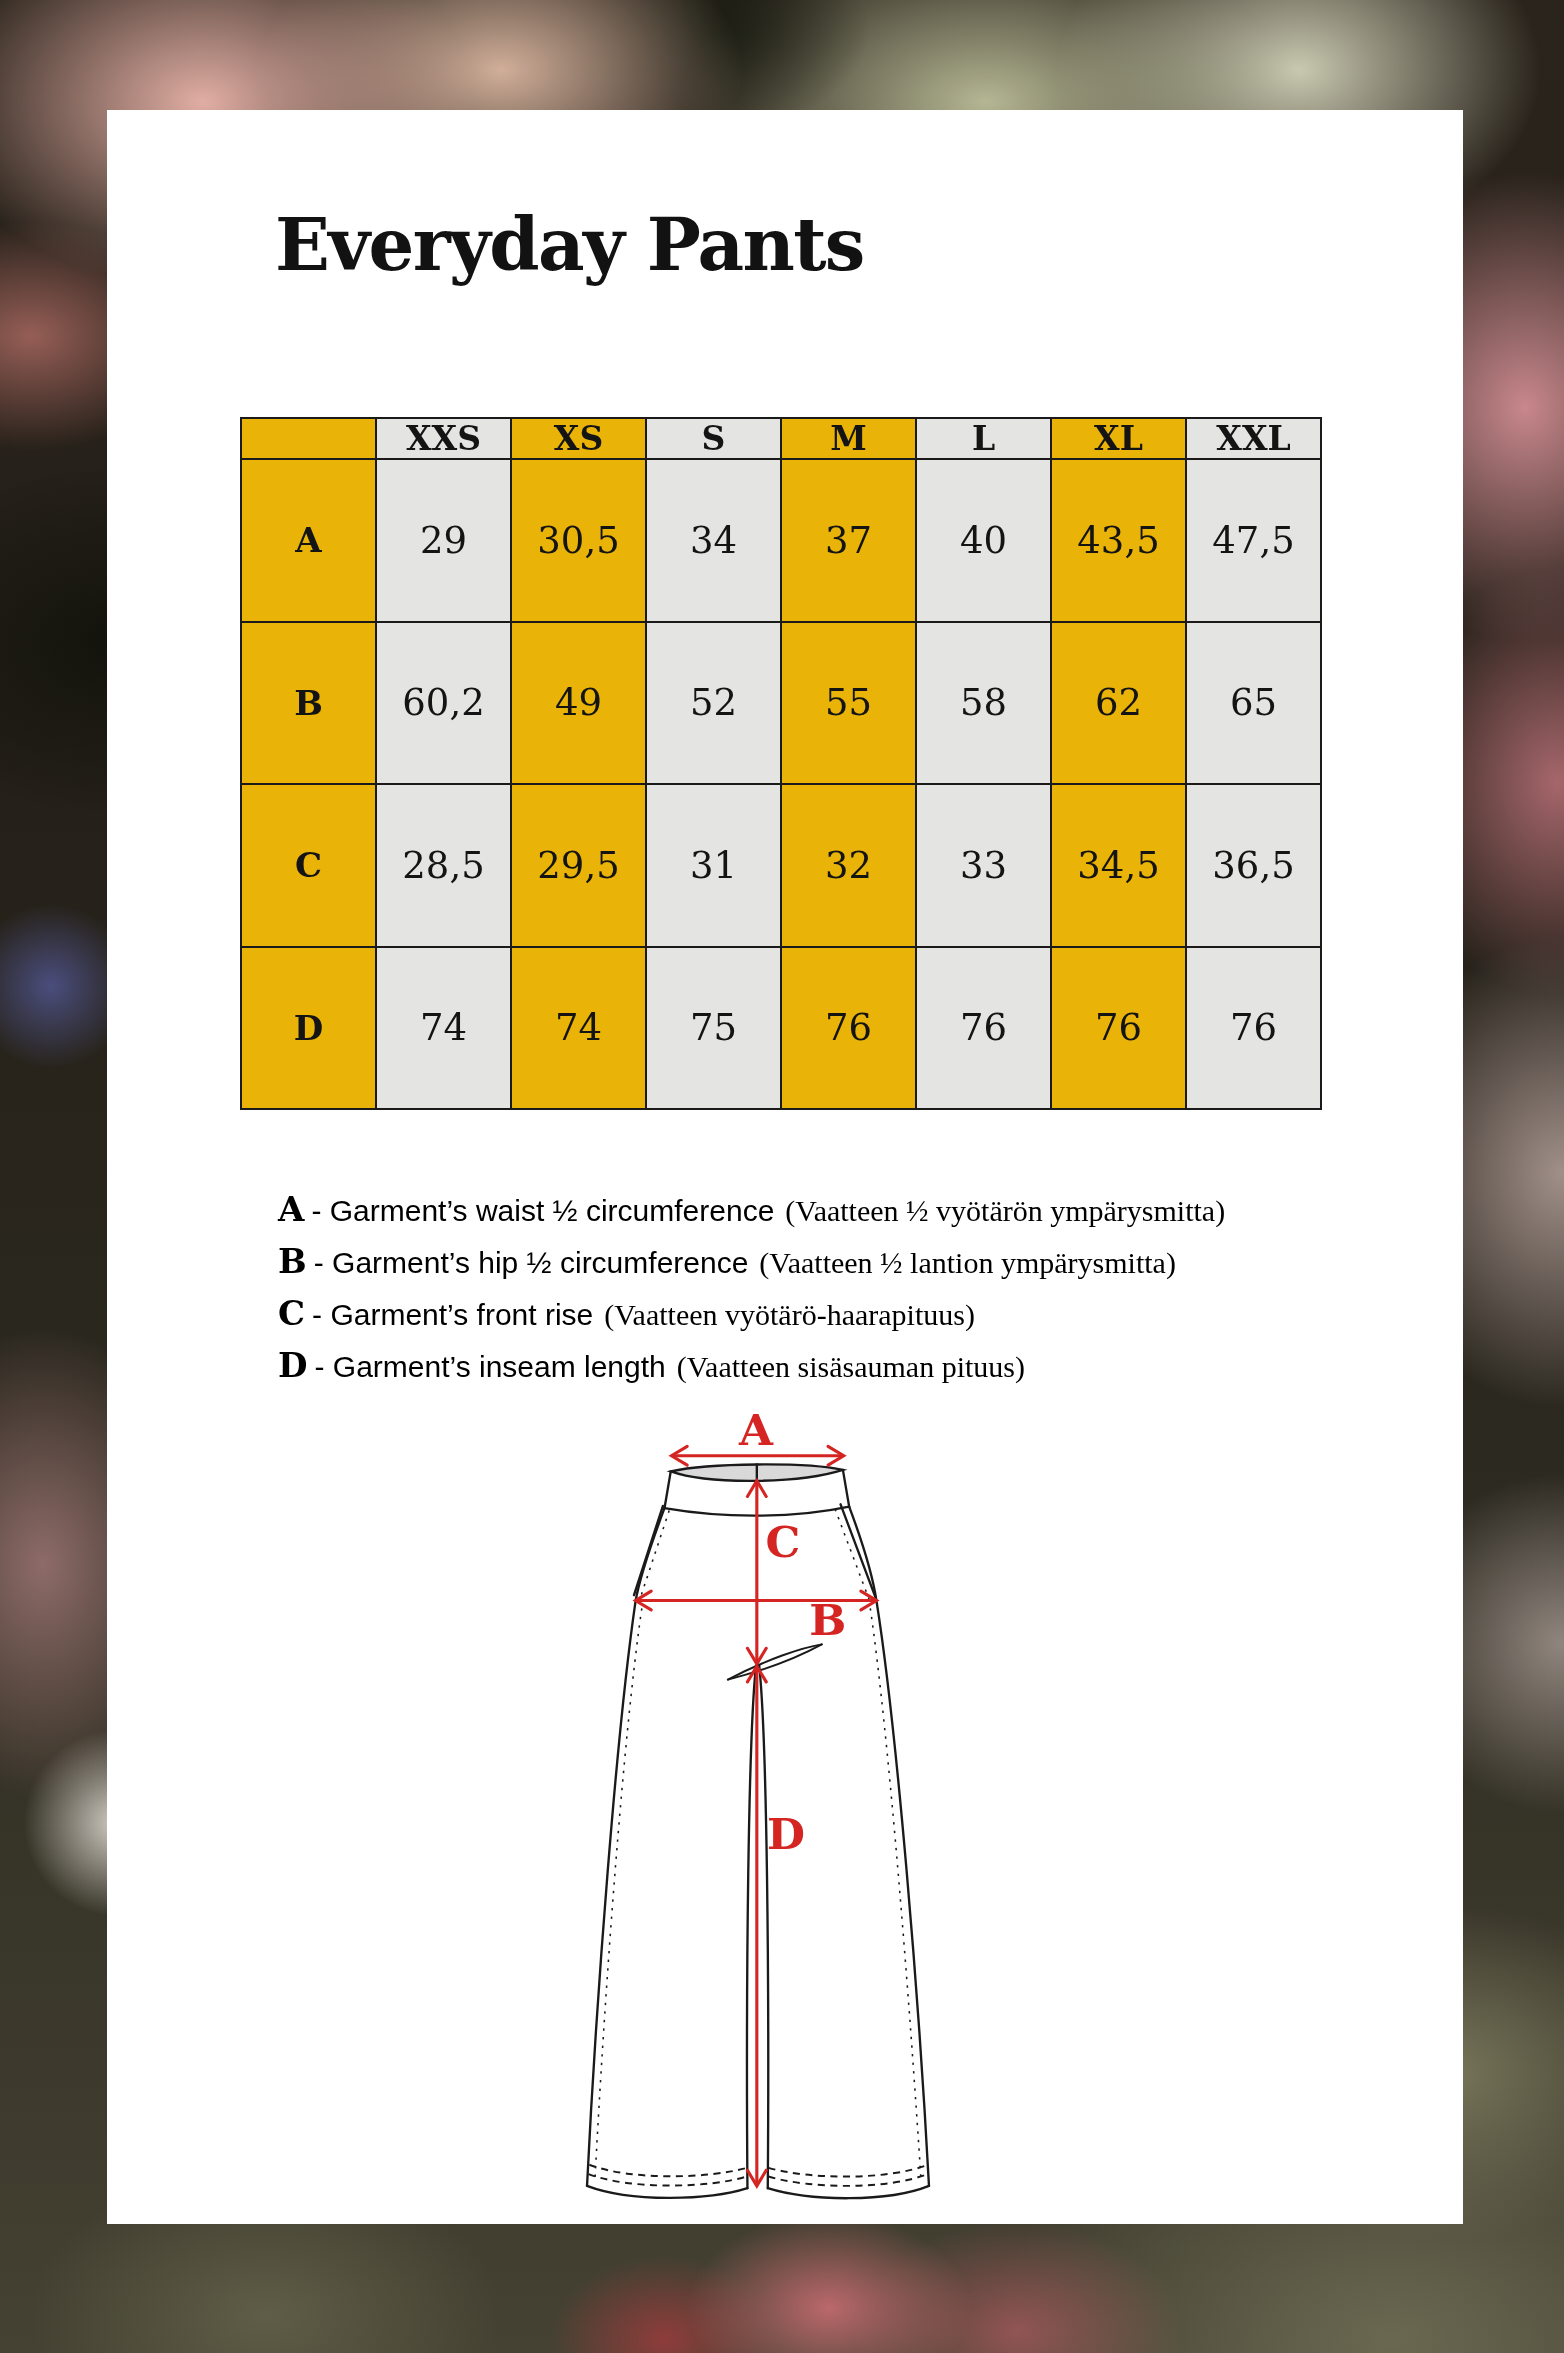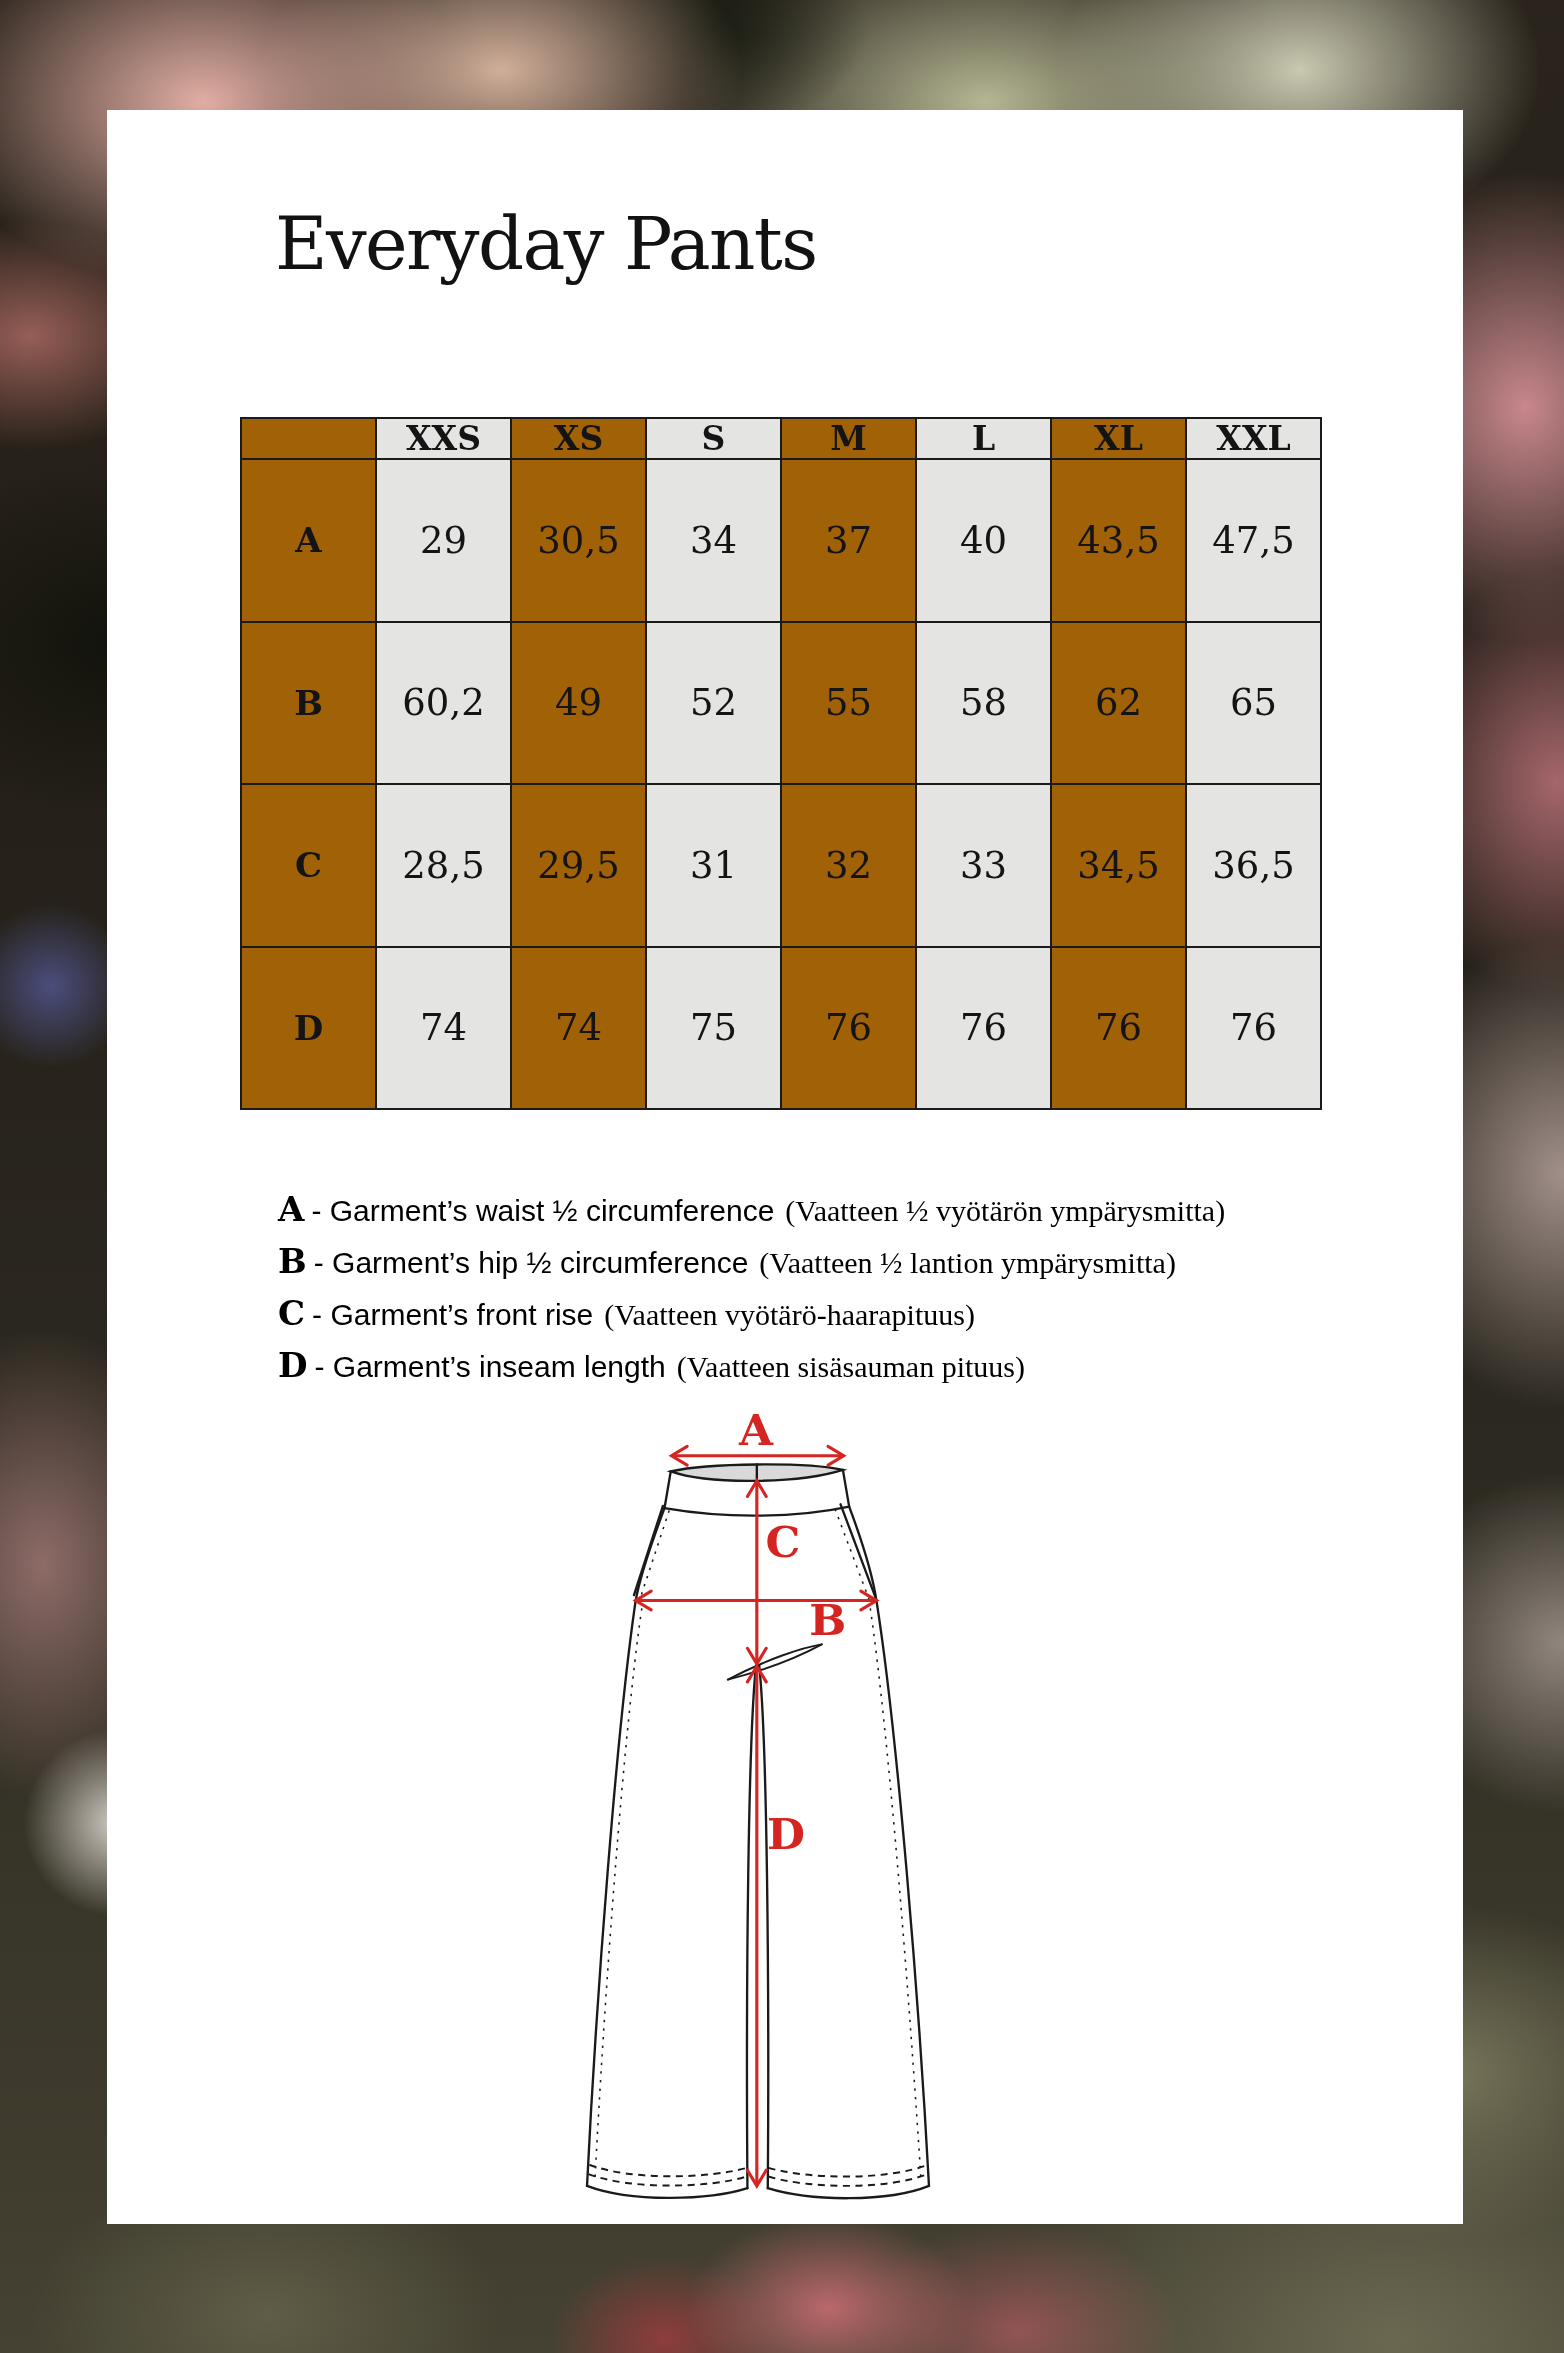--- a/index.html
+++ b/index.html
@@ -35,32 +35,32 @@
       linear-gradient(180deg,#2a241c 0%,#241f18 30%,#2c2920 62%,#454233 100%);
   }
   
   .card{
     position:absolute;left:107px;top:110px;width:1356px;height:2114px;
     background:#ffffff;
   }
   .title{
     position:absolute;left:168px;top:92px;margin:0;
     font-family:"DejaVu Serif","Liberation Serif",serif;
-    font-weight:400;font-size:72px;letter-spacing:-1.6px;color:#121212;
+    font-weight:700;font-size:72px;letter-spacing:-1.6px;color:#121212;
     white-space:nowrap;
   }
   
   table.sizes{
     position:absolute;left:133px;top:307px;width:1082px;height:693px;
     border-collapse:collapse;table-layout:fixed;
     font-family:"DejaVu Serif","Liberation Serif",serif;color:#141414;
   }
   table.sizes th, table.sizes td{
     border:2.3px solid var(--ink);text-align:center;vertical-align:middle;
-    background:#a16207;padding:0;
+    background:#eab308;padding:0;
   }
   table.sizes thead th{font-size:33px;font-weight:700;}
   table.sizes tbody th{font-size:34px;font-weight:700;}
   table.sizes td{font-size:37px;font-weight:400;}
   table.sizes .g{background:var(--stripe);}
   
   .legend{position:absolute;left:171px;top:1073px;width:1064px;color:#000;}
   .legend-line{height:52px;line-height:52px;white-space:nowrap;font-size:30px;}
   .lg-letter{
     font-family:"DejaVu Serif","Liberation Serif",serif;

